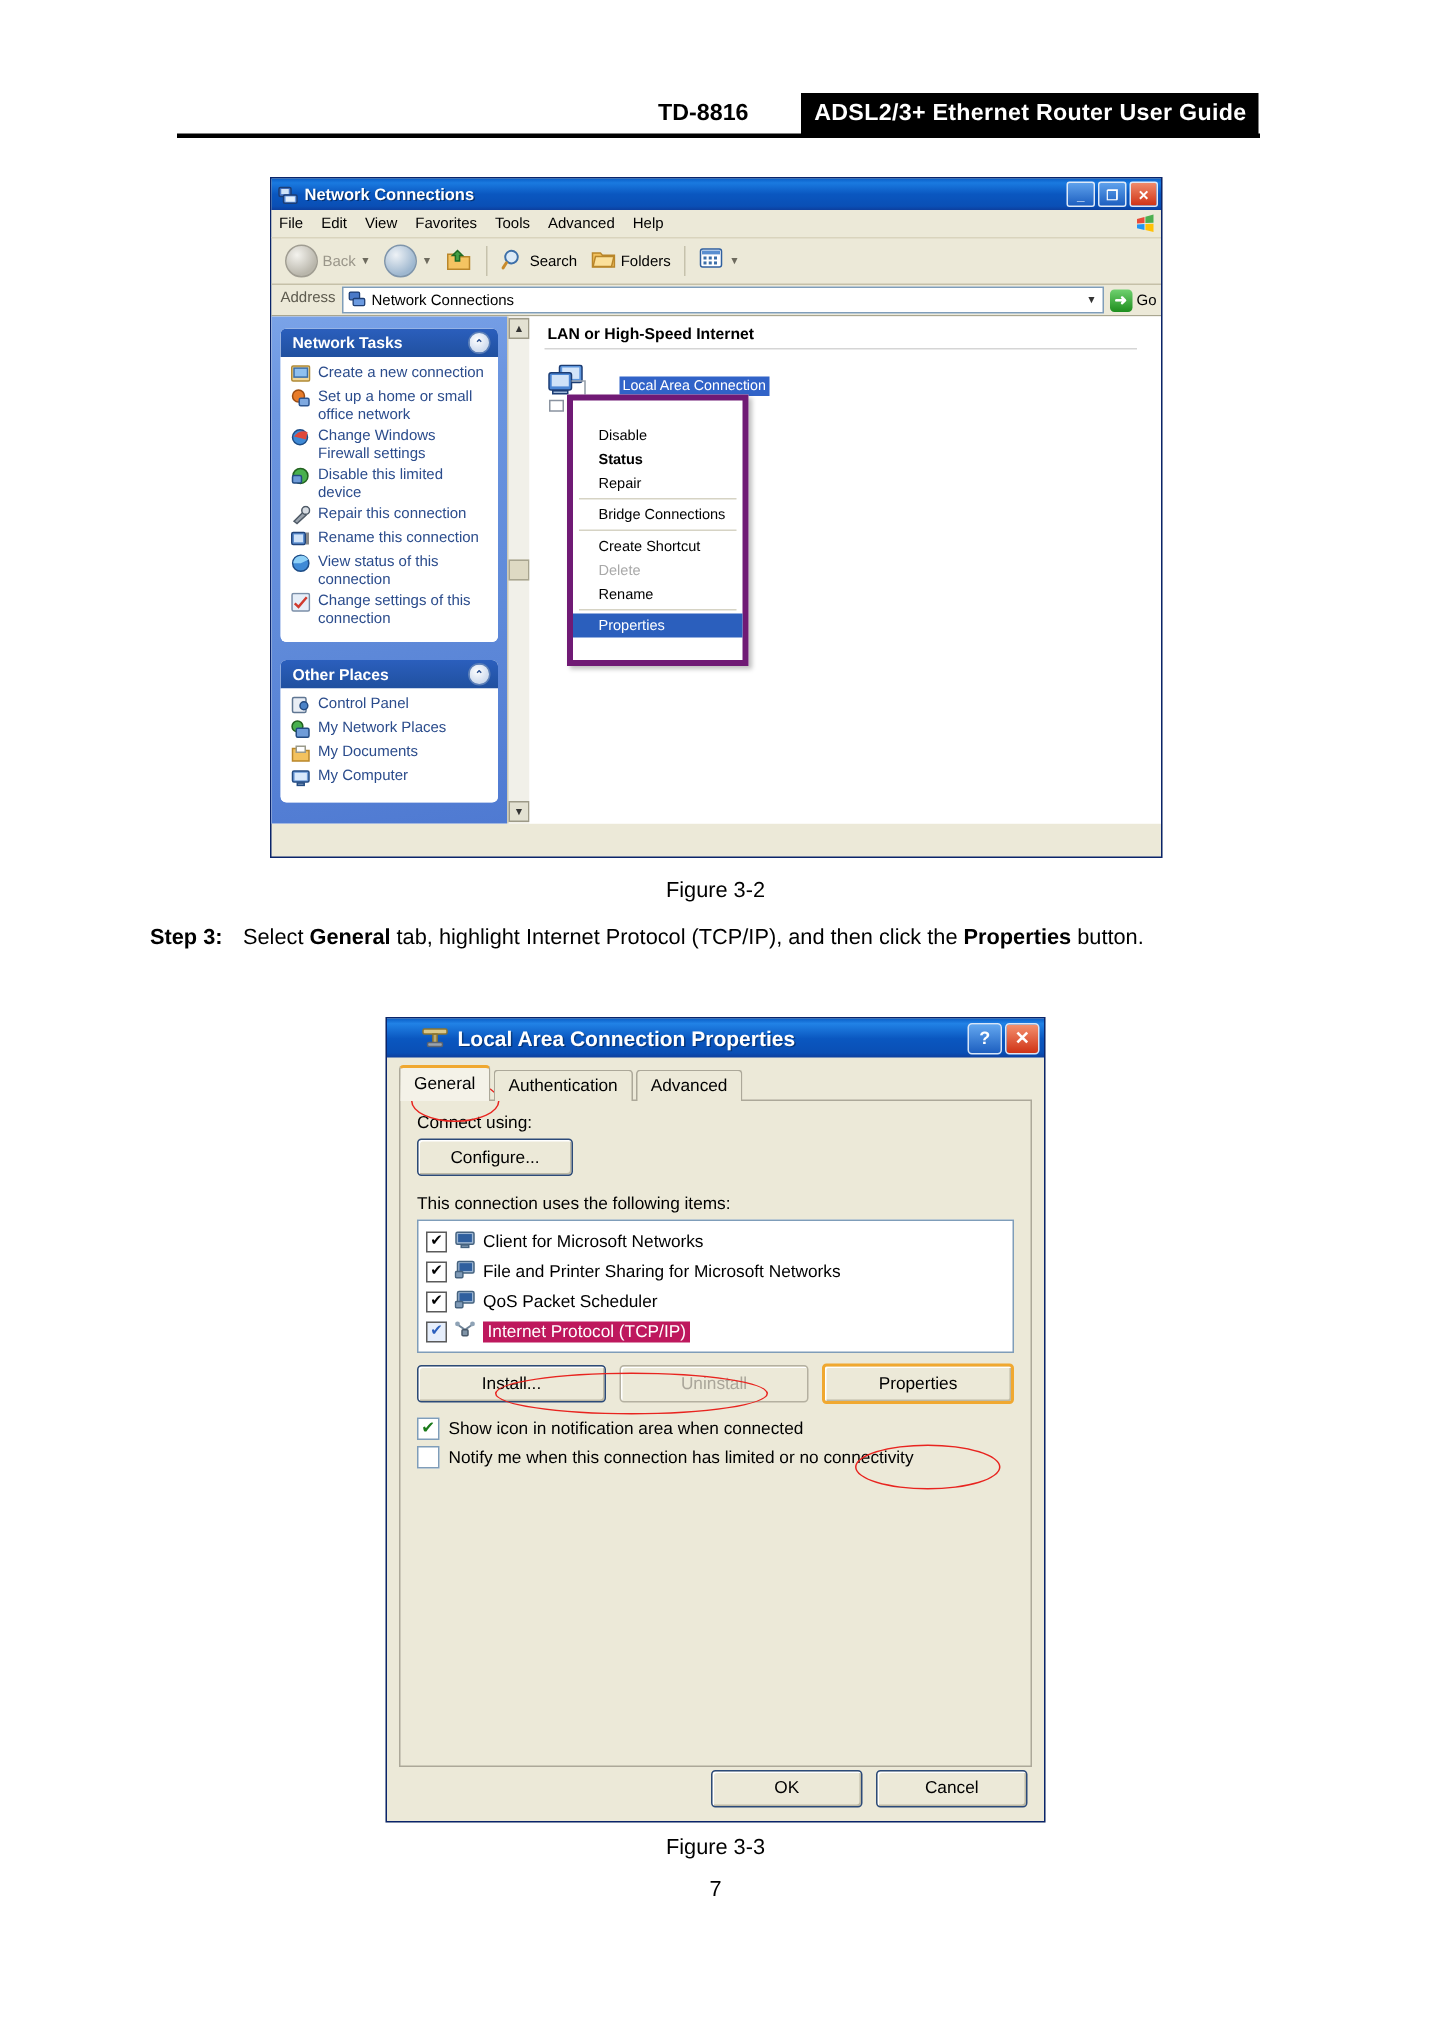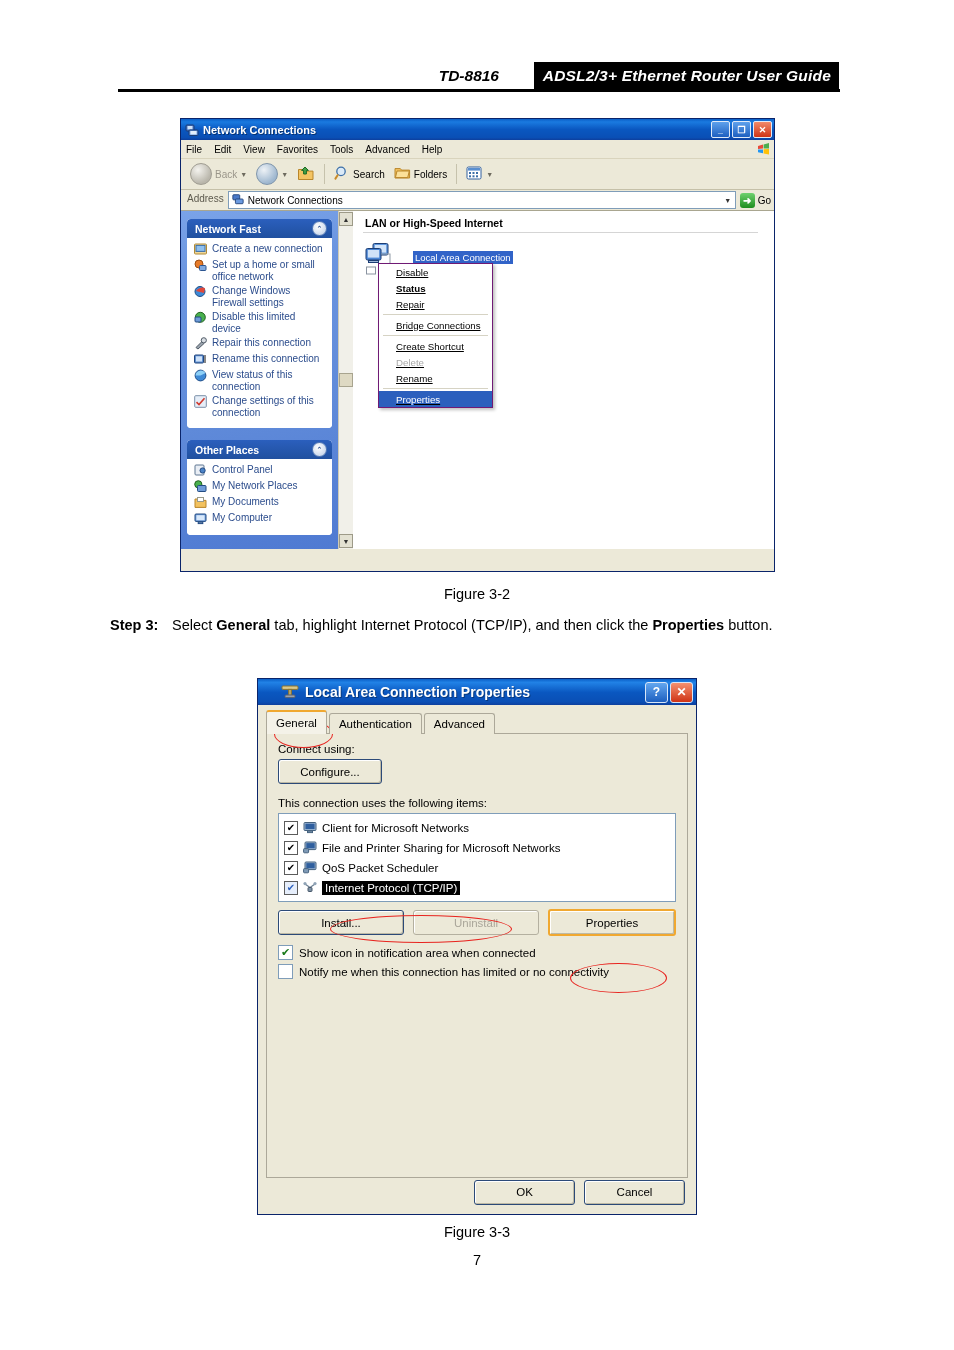--- a/index.html
+++ b/index.html
@@ -5,21 +5,21 @@
   html,body{margin:0;padding:0;}
   body{
     width:954px;height:1350px;background:#ffffff;
     font-family:"Liberation Sans", sans-serif;
     position:relative;overflow:hidden;
     -webkit-font-smoothing:antialiased;
   }
 
   
   .doc-header{
-    position:absolute;left:118px;top:62px;width:722px;height:28px;font-style:italic;
+    position:absolute;left:118px;top:62px;width:722px;height:28px;
   }
   .doc-header .band{
     position:absolute;right:0;top:0;height:28px;
     background:#000000;color:#ffffff;
     font-weight:bold;font-size:15.5px;letter-spacing:.2px;
     padding:0 8px 0 9px;line-height:28px;white-space:nowrap;
     border-right:1px solid #ffffff;
     box-sizing:border-box;
   }
   .doc-header .model{
@@ -144,37 +144,37 @@
   .conn-icon{
     position:absolute;left:12px;top:32px;width:40px;height:34px;
   }
   .conn-label{
     position:absolute;left:60px;top:40px;
     background:#3163c8;color:#fff;font-size:9.5px;padding:1px 2px;white-space:nowrap;
   }
 
   .ctxmenu{
     position:absolute;left:25px;top:52px;width:113px;
-    background:#fff;border:1px solid #701a75;
+    background:#fff;border:4px solid #701a75;
     box-shadow:2px 2px 3px rgba(0,0,0,.25);
-    padding:0 0;font-size:9.7px;text-decoration:underline;
+    padding:15px 0;font-size:9.7px;
   }
   .ctx-item{padding:2.5px 6px 2.5px 17px;color:#000;white-space:nowrap;}
   .ctx-item.bold{font-weight:bold;}
   .ctx-item.dim{color:#a9a9a9;}
   .ctx-item.sel{background:#2b5fbd;color:#fff;}
   .ctx-sep{height:1px;background:#d6d3c4;margin:2px 4px;}
 
   
   .caption{
     position:absolute;width:954px;text-align:center;
     font-size:14.5px;color:#000;
   }
   .steprow{
-    position:absolute;left:110px;top:612px;width:740px;
+    position:absolute;left:100px;top:612px;width:740px;
     font-size:14.5px;color:#000;line-height:27px;
   }
   .steprow .lab{font-weight:bold;display:inline-block;width:62px;vertical-align:top;}
   .steprow .txt{display:inline-block;width:660px;text-align:justify;}
   .steprow .txt b{font-weight:bold;}
 
   
   .lac{
     position:absolute;left:257px;top:678px;width:440px;height:537px;
     background:#ece9d8;border:1px solid #0a246a;box-sizing:border-box;
@@ -226,21 +226,21 @@
   .listbox{
     background:#fff;border:1px solid #7f9db9;height:89px;margin-top:4px;
     padding:4px 3px 0 5px;box-sizing:border-box;position:relative;
   }
   .li{display:flex;align-items:center;gap:5px;height:20px;font-size:11.5px;}
   .cb{
     width:12px;height:12px;background:#fff;border:1px solid #5b5b5b;flex:none;
     display:flex;align-items:center;justify-content:center;font-size:10px;color:#000;line-height:1;
   }
   .cb.chk-blue{background:#e6eefb;color:#2b5fbd;}
-  .li .selname{background:#000000;color:#fff;padding:1px 3px;}
+  .li .selname{background:#be185d;color:#fff;padding:1px 3px;}
   .btnrow{display:flex;gap:9px;margin-top:7px;align-items:center;}
   .btnrow .btn{flex:1;}
   .group{
     border:1px solid #c0bca8;border-radius:3px;margin-top:10px;
     padding:9px 9px 8px 9px;position:relative;background:#ece9d8;
   }
   .group .gt{
     position:absolute;top:-8px;left:7px;background:#ece9d8;padding:0 3px;
     color:#2b5fbd;font-size:11.5px;
   }
@@ -378,21 +378,21 @@
       <span>Go</span>
     </div>
   </div>
 
   <div class="nc-body">
 
     <div class="nc-left">
 
       <div class="panel">
         <div class="panel-hd">
-          <span>Network Fast</span>
+          <span>Network Tasks</span>
           <span class="chev">⌃</span>
         </div>
         <div class="panel-bd">
           <div class="task">
             <span class="ico"><svg width="13" height="13" viewBox="0 0 13 13">
                   <rect x="0.5" y="1" width="12" height="10" rx="1" fill="#f0d79a" stroke="#b08a36"></rect>
                   <rect x="2" y="2.4" width="9" height="6" fill="#8fc0ef" stroke="#3a6ea8"></rect>
                 </svg></span>
             <span class="tx">Create a new connection</span>
           </div>

